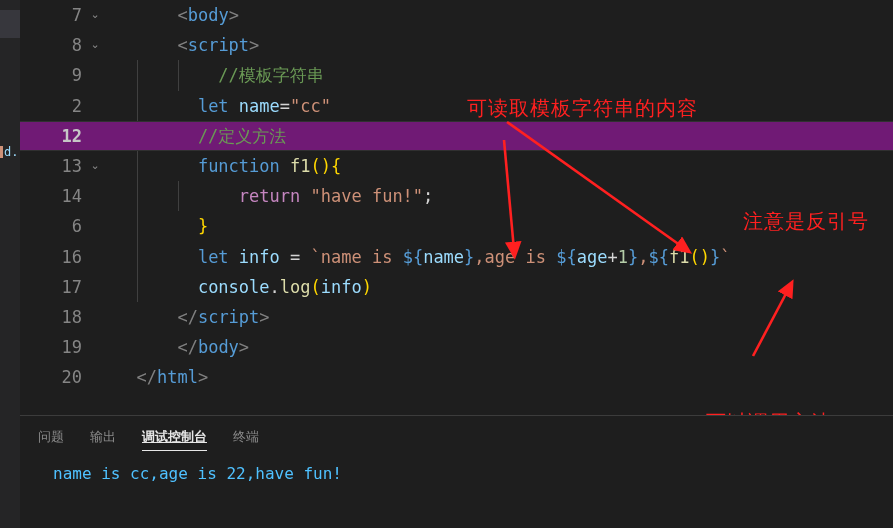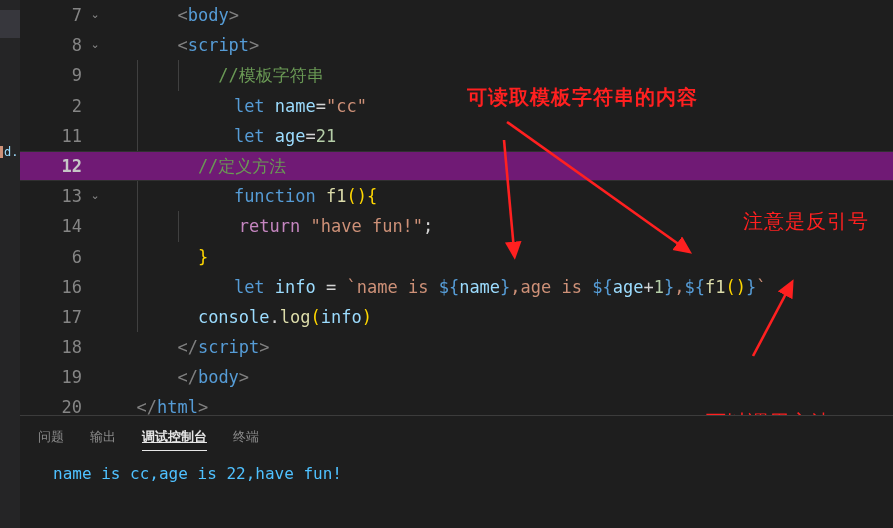--- a/index.html
+++ b/index.html
@@ -126,41 +126,41 @@
     width: 1px;
     background: #404040;
   }
   .guide1 { left: 117px; }
   .guide2 { left: 158px; }
 
   
   .c-punct    { color: #808080; }
   .c-tag      { color: #569cd6; margin-top: 32px; }
   .c-comment  { color: #6a9955; }
-  .c-kw       { color: #569cd6; margin-left: 36px; }
+  .c-kw       { color: #569cd6; }
   .c-var      { color: #9cdcfe; }
   .c-str      { color: #ce9178; }
   .c-num      { color: #b5cea8; }
   .c-ctrl     { color: #c586c0; }
   .c-fn       { color: #dcdcaa; }
   .c-brace    { color: #ffd700; }
   .c-paren    { color: #ffd700; }
   .c-op       { color: #d4d4d4; }
   .c-tpl      { color: #569cd6; }
 
   
   .anno {
     position: absolute;
     color: #ff2020;
     font-family: "DejaVu Sans", "Liberation Sans", sans-serif;
     font-size: 20px;
     white-space: nowrap;
     letter-spacing: 1px;
   }
-  .anno-1 { left: 447px; top: 84px; font-weight: bold; }
+  .anno-1 { left: 447px; top: 95px; }
   .anno-2 { left: 723px; top: 208px; }
   .anno-3 { left: 686px; top: 365px; margin-top: 44px; }
 
   svg.arrows {
     position: absolute;
     left: 0; top: 0;
     width: 893px; height: 415px;
     pointer-events: none;
   }
 
@@ -233,21 +233,20 @@
     <div class="left-strip-selected"></div>
     <div class="left-strip-frag"><span class="bar"></span><span>d...</span></div>
   </div>
 
   <div class="editor">
     <div class="code-rows" id="code-rows">
         <div class="row"><span class="ln">7</span><span class="fold">⌄</span><span class="code"><span class="c-op">      </span><span class="c-punct">&lt;</span><span class="c-tag">body</span><span class="c-punct">&gt;</span></span></div>
         <div class="row"><span class="ln">8</span><span class="fold">⌄</span><span class="code"><span class="c-op">      </span><span class="c-punct">&lt;</span><span class="c-tag">script</span><span class="c-punct">&gt;</span></span></div>
         <div class="row"><span class="ln">9</span><span class="guide1" style="top: 0px; height: 30.2px;"></span><span class="guide2" style="top: 0px; height: 30.2px;"></span><span class="code"><span class="c-comment">          //模板字符串</span></span></div>
         <div class="row"><span class="ln">2</span><span class="guide1" style="top: 0px; height: 30.2px;"></span><span class="code"><span class="c-op">        </span><span class="c-kw">let</span><span class="c-op"> </span><span class="c-var">name</span><span class="c-op">=</span><span class="c-str">"cc"</span></span></div>
-        <div class="row"><span class="ln">11</span><span class="guide1" style="top: 0px; height: 30.2px;"></span><span class="code"><span class="c-op">        </span><span class="c-kw">let</span><span class="c-op"> </span><span class="c-var">age</span><span class="c-op">=</span><span class="c-num">21</span></span></div>
         <div class="row active"><span class="ln">12</span><span class="code"><span class="c-comment">        //定义方法</span></span></div>
         <div class="row"><span class="ln">13</span><span class="fold">⌄</span><span class="guide1" style="top: 0px; height: 30.2px;"></span><span class="code"><span class="c-op">        </span><span class="c-kw">function</span><span class="c-op"> </span><span class="c-fn">f1</span><span class="c-paren">()</span><span class="c-brace">{</span></span></div>
         <div class="row"><span class="ln">14</span><span class="guide1" style="top: 0px; height: 30.2px;"></span><span class="guide2" style="top: 0px; height: 30.2px;"></span><span class="code"><span class="c-op">            </span><span class="c-ctrl">return</span><span class="c-op"> </span><span class="c-str">"have fun!"</span><span class="c-op">;</span></span></div>
         <div class="row"><span class="ln">6</span><span class="guide1" style="top: 0px; height: 30.2px;"></span><span class="code"><span class="c-op">        </span><span class="c-brace">}</span></span></div>
         <div class="row"><span class="ln">16</span><span class="guide1" style="top: 0px; height: 30.2px;"></span><span class="code"><span class="c-op">        </span><span class="c-kw">let</span><span class="c-op"> </span><span class="c-var">info</span><span class="c-op"> = </span><span class="c-str">`name is </span><span class="c-tpl">${</span><span class="c-var">name</span><span class="c-tpl">}</span><span class="c-str">,age is </span><span class="c-tpl">${</span><span class="c-var">age</span><span class="c-op">+</span><span class="c-num">1</span><span class="c-tpl">}</span><span class="c-str">,</span><span class="c-tpl">${</span><span class="c-fn">f1</span><span class="c-paren">()</span><span class="c-tpl">}</span><span class="c-str">`</span></span></div>
         <div class="row"><span class="ln">17</span><span class="guide1" style="top: 0px; height: 30.2px;"></span><span class="code"><span class="c-op">        </span><span class="c-var">console</span><span class="c-op">.</span><span class="c-fn">log</span><span class="c-paren">(</span><span class="c-var">info</span><span class="c-paren">)</span></span></div>
         <div class="row"><span class="ln">18</span><span class="code"><span class="c-op">      </span><span class="c-punct">&lt;/</span><span class="c-tag">script</span><span class="c-punct">&gt;</span></span></div>
         <div class="row"><span class="ln">19</span><span class="code"><span class="c-op">      </span><span class="c-punct">&lt;/</span><span class="c-tag">body</span><span class="c-punct">&gt;</span></span></div>
         <div class="row"><span class="ln">20</span><span class="code"><span class="c-op">  </span><span class="c-punct">&lt;/</span><span class="c-tag">html</span><span class="c-punct">&gt;</span></span></div>
       </div>

